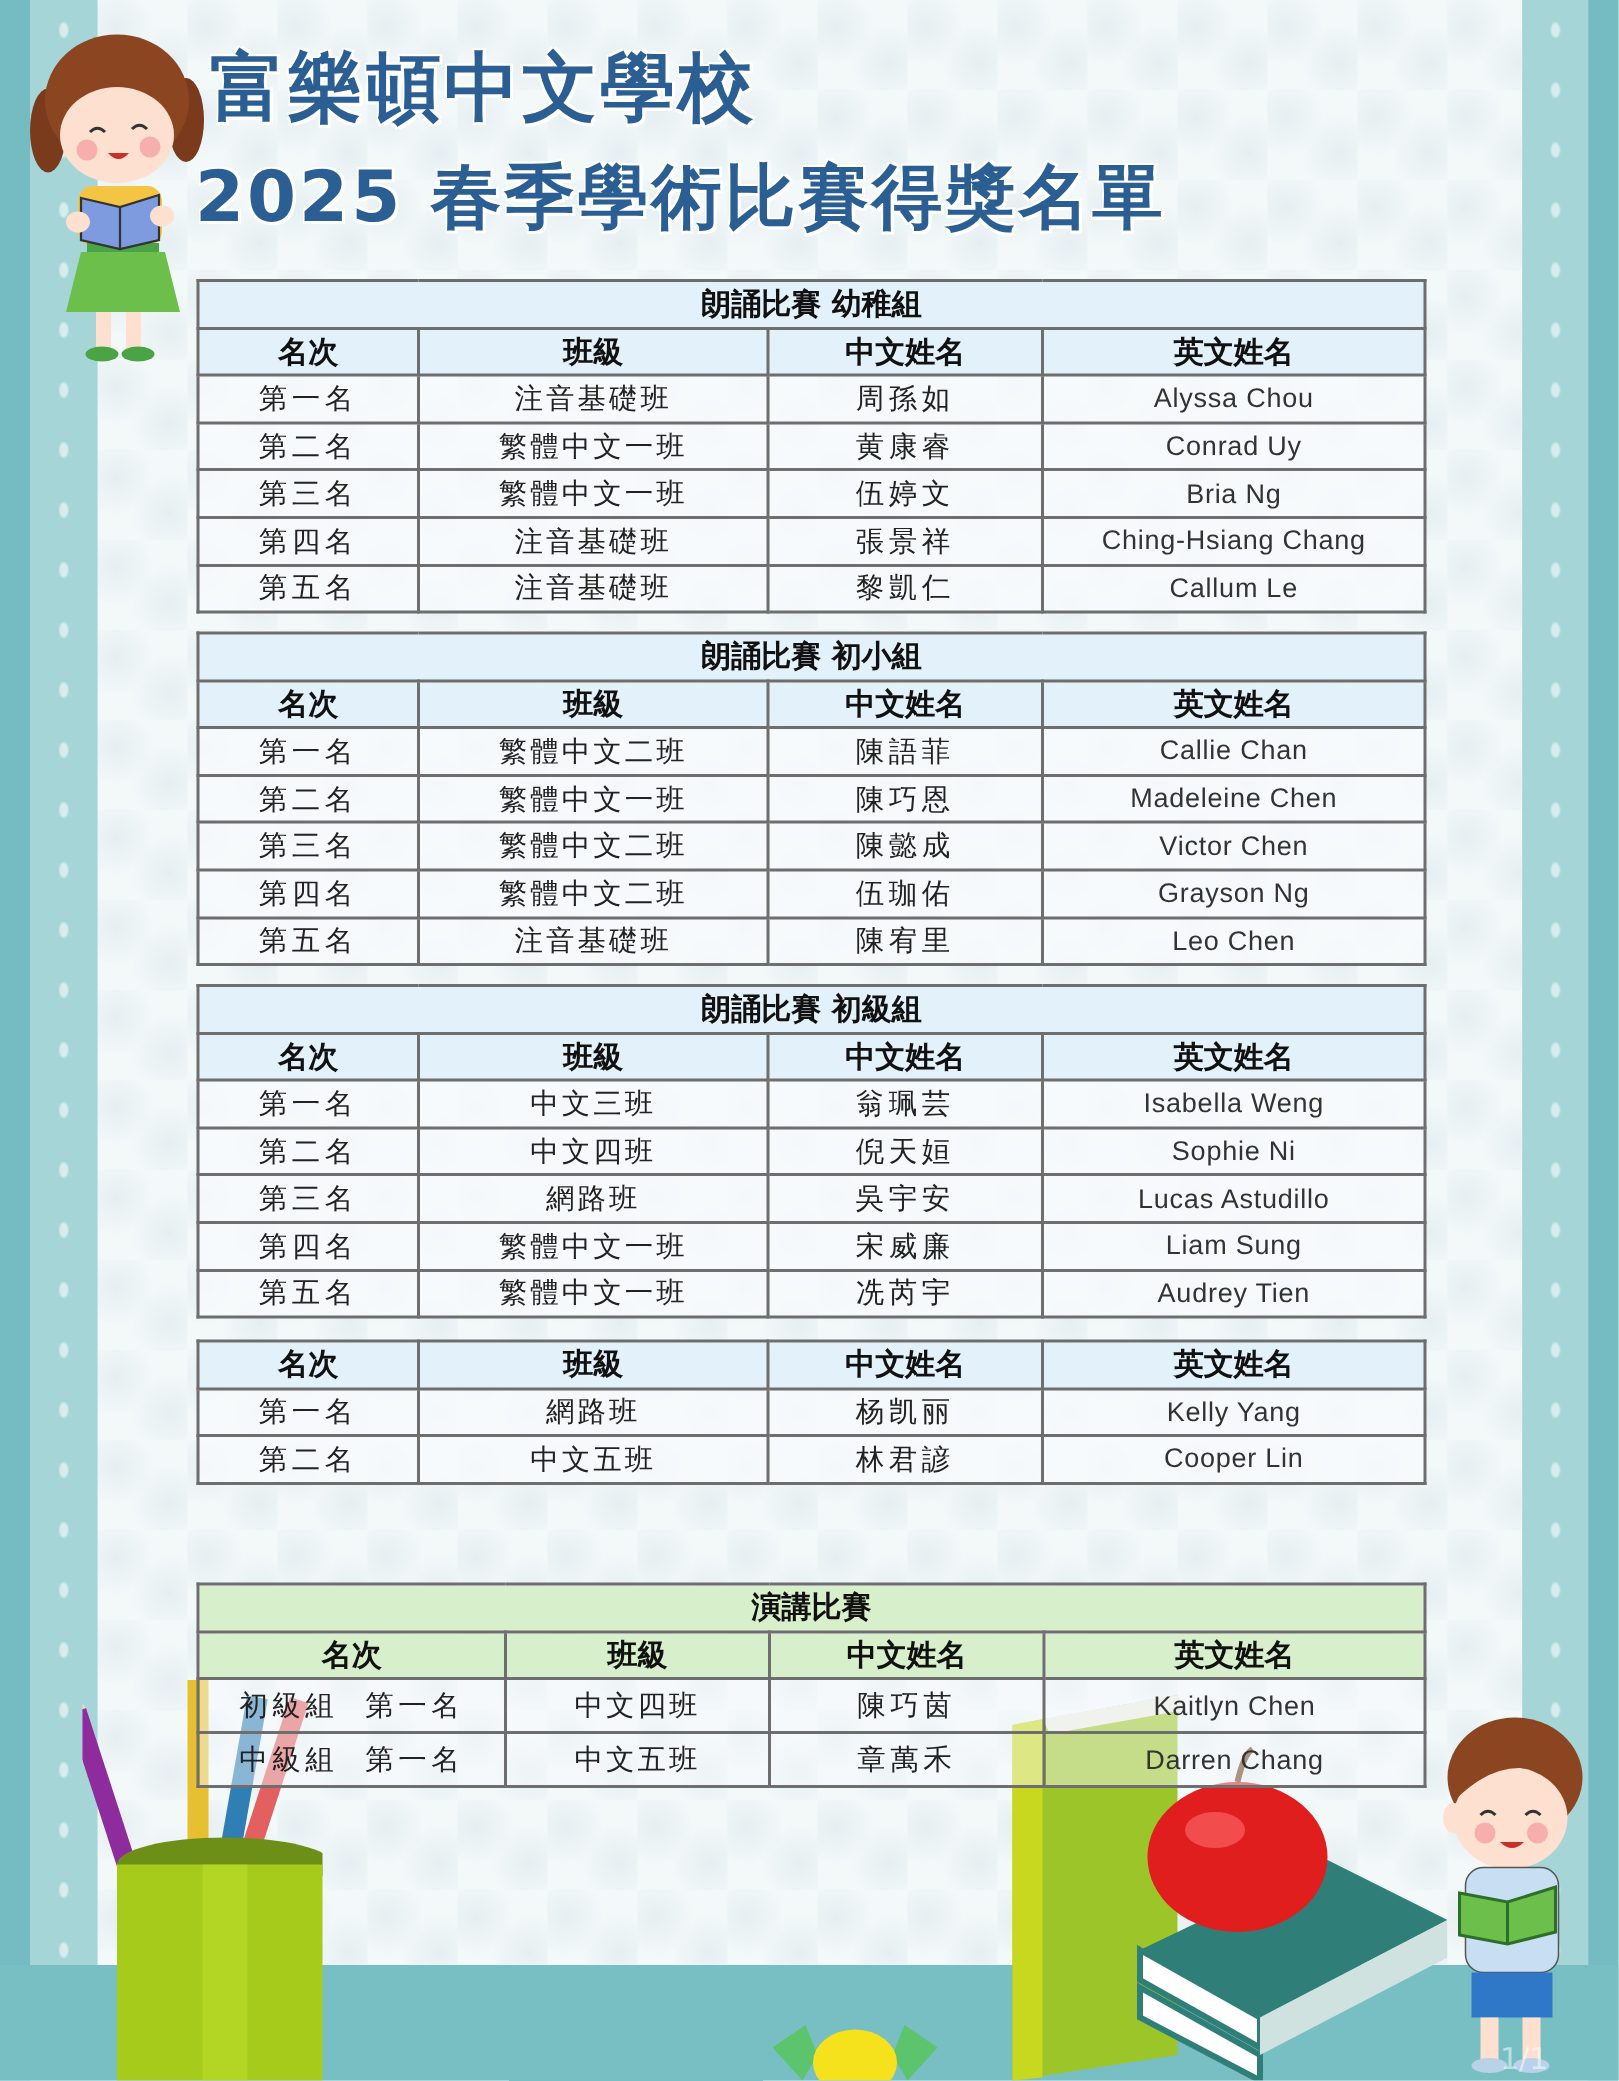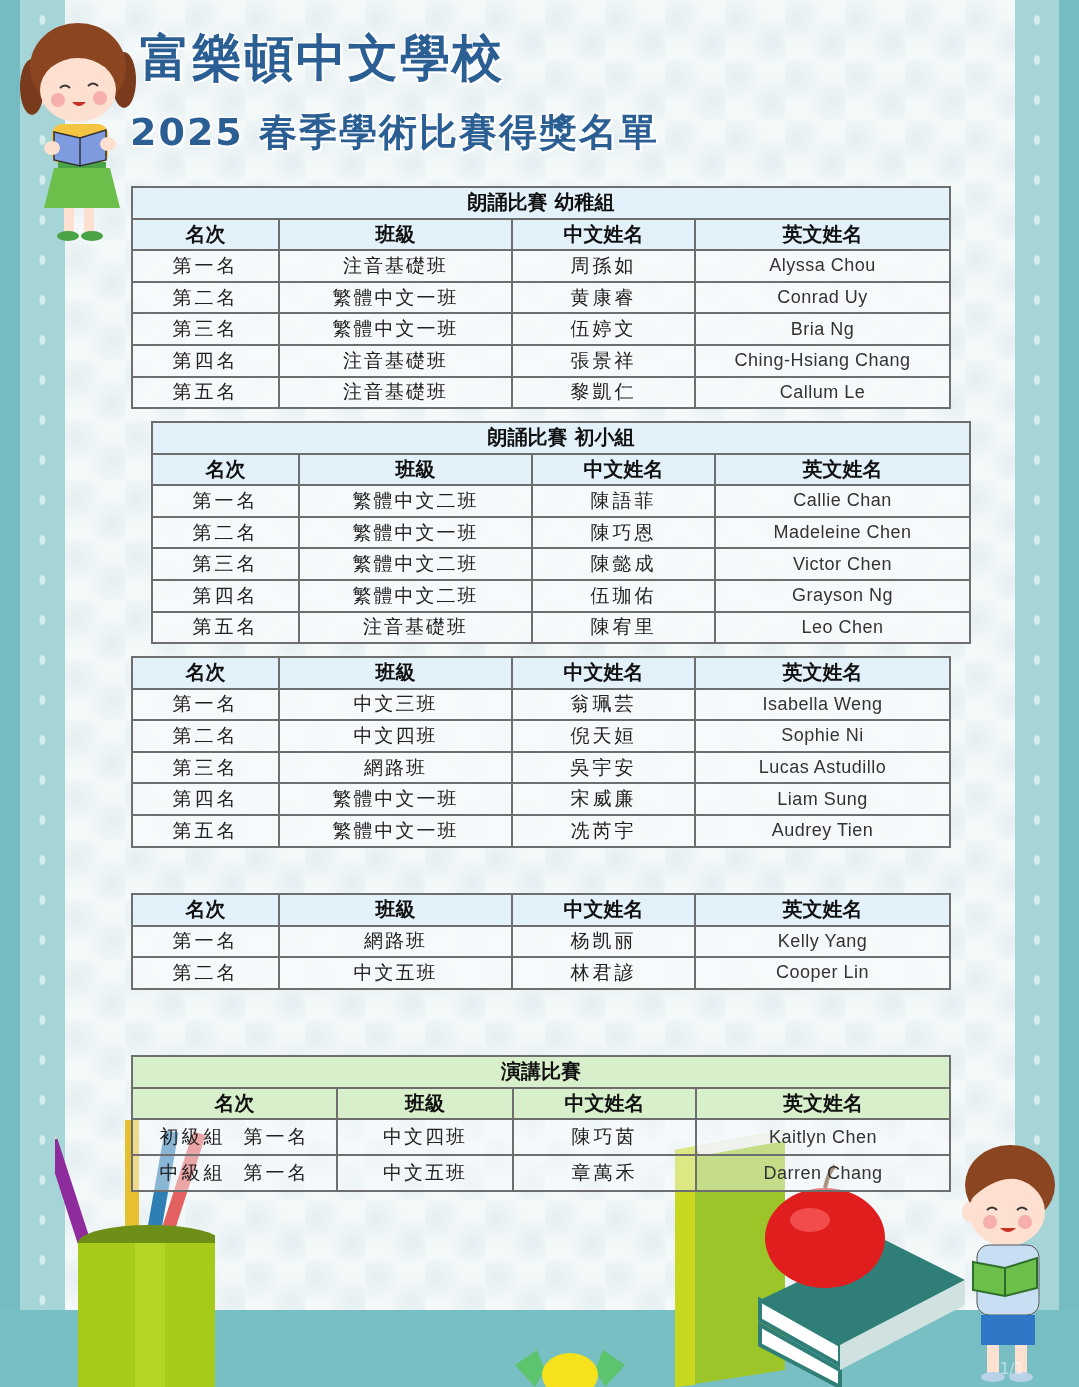--- a/index.html
+++ b/index.html
@@ -48,21 +48,21 @@
   
   .title-block { position: absolute; left: 130px; top: 22px; width: 820px; }
   .title-line1, .title-line2 {
     font-family: "DejaVu Sans", "Liberation Sans", sans-serif;
     font-weight: bold;
     color: #2b5f94;
     text-shadow: 2px 2px 0 #ffffff, -1px -1px 0 #ffffff, 2px -1px 0 #ffffff, -1px 2px 0 #ffffff;
     letter-spacing: 2px;
   }
   .title-line1 { font-size: 50px; line-height: 72px; padding-left: 10px; }
-  .title-line2 { font-size: 38px; line-height: 72px; margin-top: 2px; }
+  .title-line2 { font-size: 47px; line-height: 72px; margin-top: 2px; }
 
   
   .award-table {
     position: absolute; left: 131px; width: 818px;
     border-collapse: collapse;
     table-layout: fixed;
   }
   .award-table td, .award-table th {
     border: 2px solid #6e6e6e;
     text-align: center;
@@ -180,21 +180,21 @@
       </tr>
   <tr>
         <td class="rank">第五名</td>
         <td class="cls">注音基礎班</td>
         <td class="cn">黎凱仁</td>
         <td class="en">Callum Le</td>
       </tr>
 </tbody>
   </table>
 
-<table class="award-table" style="top:421px;margin-left:20px;">
+<table class="award-table" style="top:421px;">
   <colgroup>
       <col style="width:147px">
       <col style="width:233px">
       <col style="width:183px">
       <col style="width:255px">
     </colgroup>
   <tbody>
       <tr>
         <th colspan="4" class="caption-cell">朗誦比賽 初小組</th>
       </tr>
@@ -238,20 +238,23 @@
   </table>
 
 <table class="award-table" style="top:656px;">
   <colgroup>
       <col style="width:147px">
       <col style="width:233px">
       <col style="width:183px">
       <col style="width:255px">
     </colgroup>
   <tbody>
+      <tr>
+        <th colspan="4" class="caption-cell">朗誦比賽 初級組</th>
+      </tr>
   <tr class="header-row">
     <th>名次</th>
     <th>班級</th>
     <th>中文姓名</th>
     <th>英文姓名</th>
   </tr>
   <tr>
         <td class="rank">第一名</td>
         <td class="cls">中文三班</td>
         <td class="cn">翁珮芸</td>
@@ -400,13 +403,13 @@
       </tr>
   <tr>
         <td class="rank" style="white-space:pre">中級組  第一名</td>
         <td class="cls">中文五班</td>
         <td class="cn">章萬禾</td>
         <td class="en">Darren Chang</td>
       </tr>
 </tbody>
   </table>
 
-<div style="position:absolute;left:1000px;top:1360px;font-family:'DejaVu Sans',sans-serif;font-size:15px;color:rgba(255,255,255,0.5);">1/1</div>
+<div style="position:absolute;left:1000px;top:1360px;font-family:'DejaVu Sans',sans-serif;font-size:20px;color:rgba(255,255,255,0.5);">1/1</div>
 
 </body></html>

